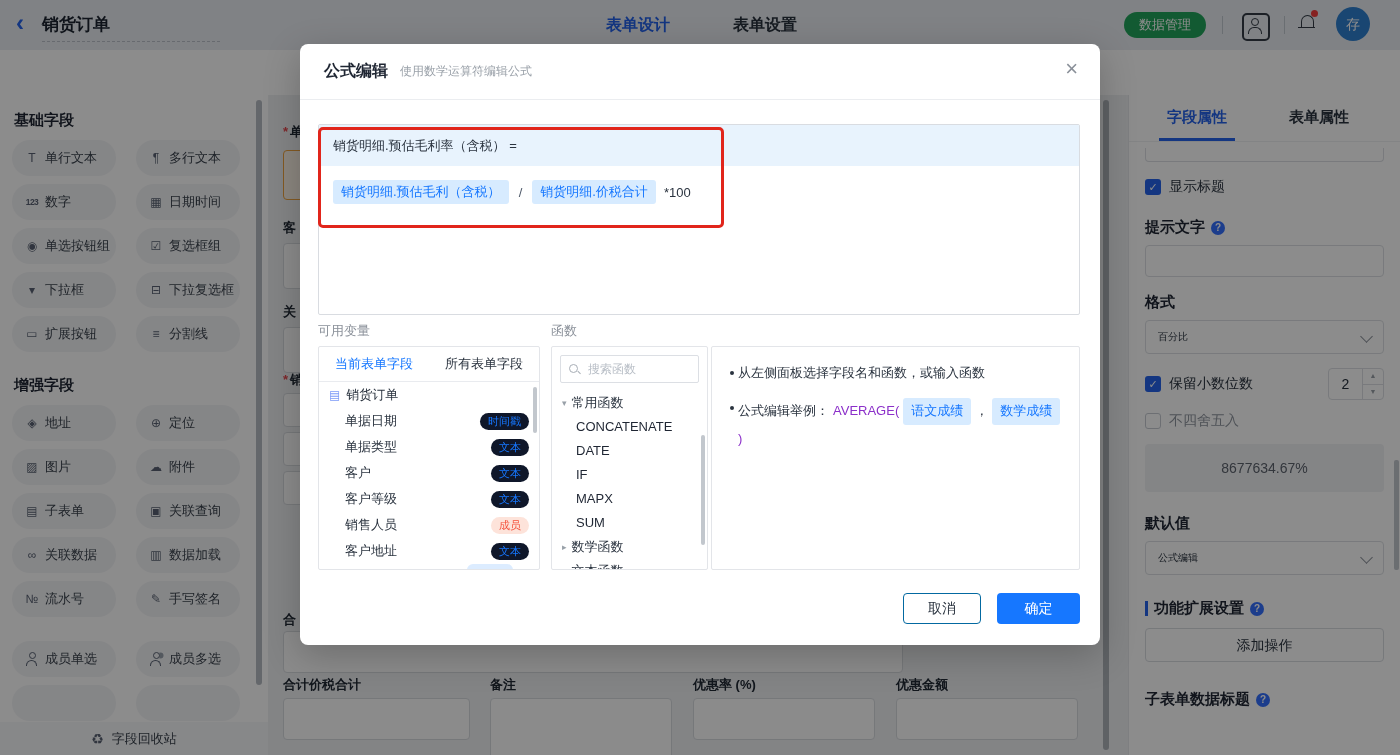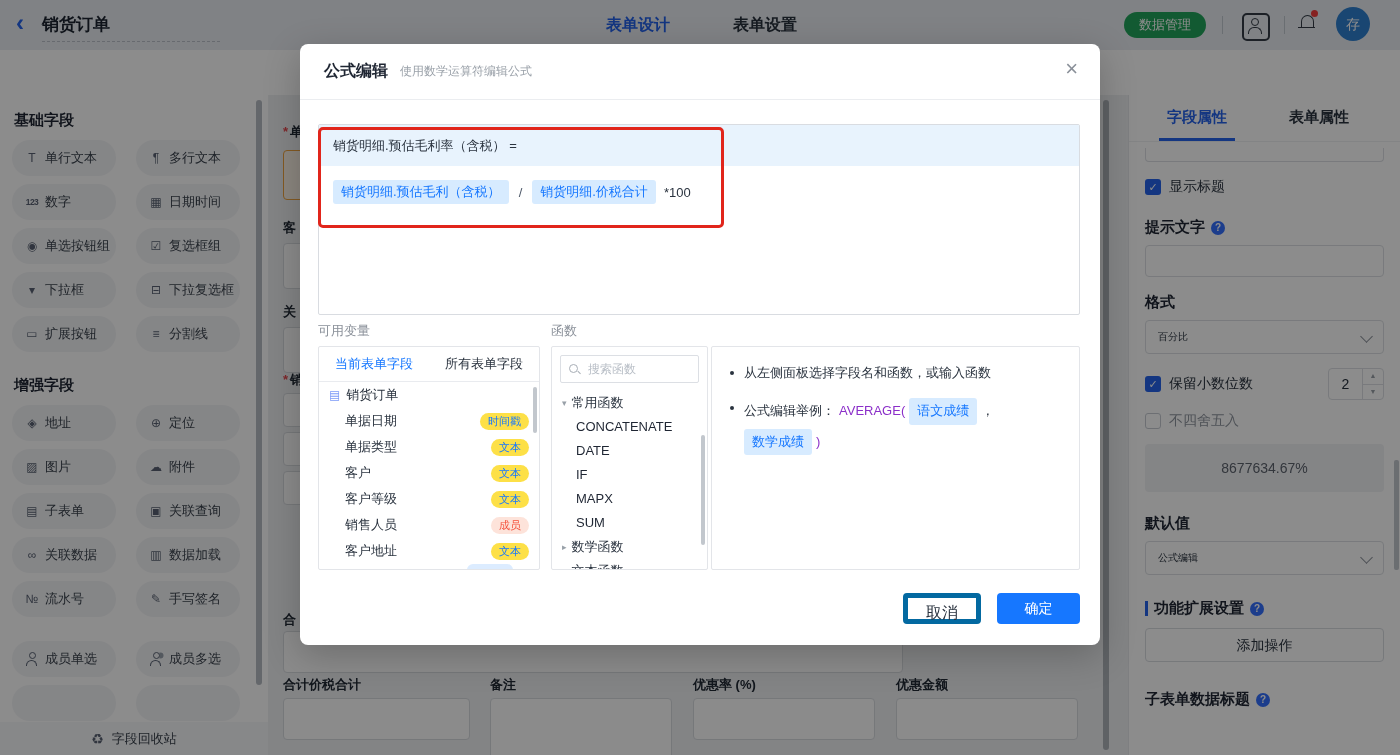--- a/index.html
+++ b/index.html
@@ -128,42 +128,42 @@
   .fnpanel{left:251px;width:157px}
   .hpanel{left:411px;width:369px}
   .vtabs{height:34px;border-bottom:1px solid #e9ebef;display:flex;font-size:13px}
   .vtab{flex:1;text-align:center;line-height:34px;color:#2a333f}
   .vtab.active{color:#1677ff}
   .vrow{height:26px;display:flex;align-items:center;padding:0 10px;font-size:13px;color:#2a333f}
   .vfield{padding-left:26px}
   .vname{flex:1}
   .docico{color:#7d9bf7;font-size:12px;margin-right:6px}
   .badge{font-size:11px;padding:1px 8px;border-radius:9px;white-space:nowrap}
-  .b-blue{background:#fde047;color:#1677ff}
+  .b-blue{background:#0f172a;color:#1677ff}
   .b-orange{background:#fde3da;color:#f5503b}
   .vscroll{position:absolute;right:2px;top:40px;width:4px;height:46px;background:#c2c7cd;border-radius:2px}
   .vcut{position:absolute;left:148px;top:217px;width:46px;height:12px;background:#dcecff;border-radius:6px}
   .fsearch{margin:8px;height:28px;border:1px solid #dcdfe4;border-radius:2px;display:flex;
     align-items:center;padding:0 8px;gap:6px;box-sizing:border-box}
   .mag{width:11px;height:11px;position:relative;flex:none}
   .mag::before{content:"";position:absolute;left:0;top:0;width:7px;height:7px;border:1.4px solid #a8aeb6;border-radius:50%}
   .mag::after{content:"";position:absolute;left:8px;top:8px;width:4px;height:1.4px;background:#a8aeb6;transform:rotate(45deg)}
   .fsearch input{border:none;outline:none;width:100%;font-size:12px;color:#2a333f;background:transparent}
   .fsearch input::placeholder{color:#b8bec6}
   .fgroup{height:24px;display:flex;align-items:center;gap:5px;padding:0 10px;font-size:13px;color:#2a333f}
   .tchev{font-size:9px;color:#98a0a8}
   .fitem{height:24px;line-height:24px;padding-left:24px;font-size:13px;color:#1f2633}
   .fscroll{position:absolute;right:2px;top:88px;width:4px;height:110px;background:#c2c7cd;border-radius:2px}
   .hbody{padding:16px 18px;font-size:13px;color:#2a333f;line-height:1.6}
-  .hline{display:flex;gap:10px;margin-bottom:14px;align-items:flex-start}
+  .hline{display:flex;gap:4px;margin-bottom:14px;align-items:flex-start}
   .bullet{width:4px;height:4px;border-radius:50%;background:#2a333f;margin-top:8px;flex:none}
   .fnname{color:#8b2fc9}
   .hchips{display:flex;align-items:center;gap:4px;flex-wrap:wrap}
-  .btn-cancel{position:absolute;left:603px;top:549px;width:78px;height:31px;border:5px solid #0369a1;
-    border-radius:4px;background:#fff;font-size:16px;color:#2a333f;text-align:center;line-height:29px;box-sizing:border-box}
+  .btn-cancel{position:absolute;left:603px;top:549px;width:78px;height:31px;border:1px solid #0369a1;
+    border-radius:4px;background:#fff;font-size:14px;color:#2a333f;text-align:center;line-height:29px;box-sizing:border-box}
   .btn-ok{position:absolute;left:697px;top:549px;width:83px;height:31px;border-radius:4px;
     background:#1677ff;color:#fff;font-size:14px;text-align:center;line-height:31px}
 </style>
 </head>
 <body>
 
 <div class="screen">
 
   <div class="abs topbar">
     <span class="abs back">‹</span>

